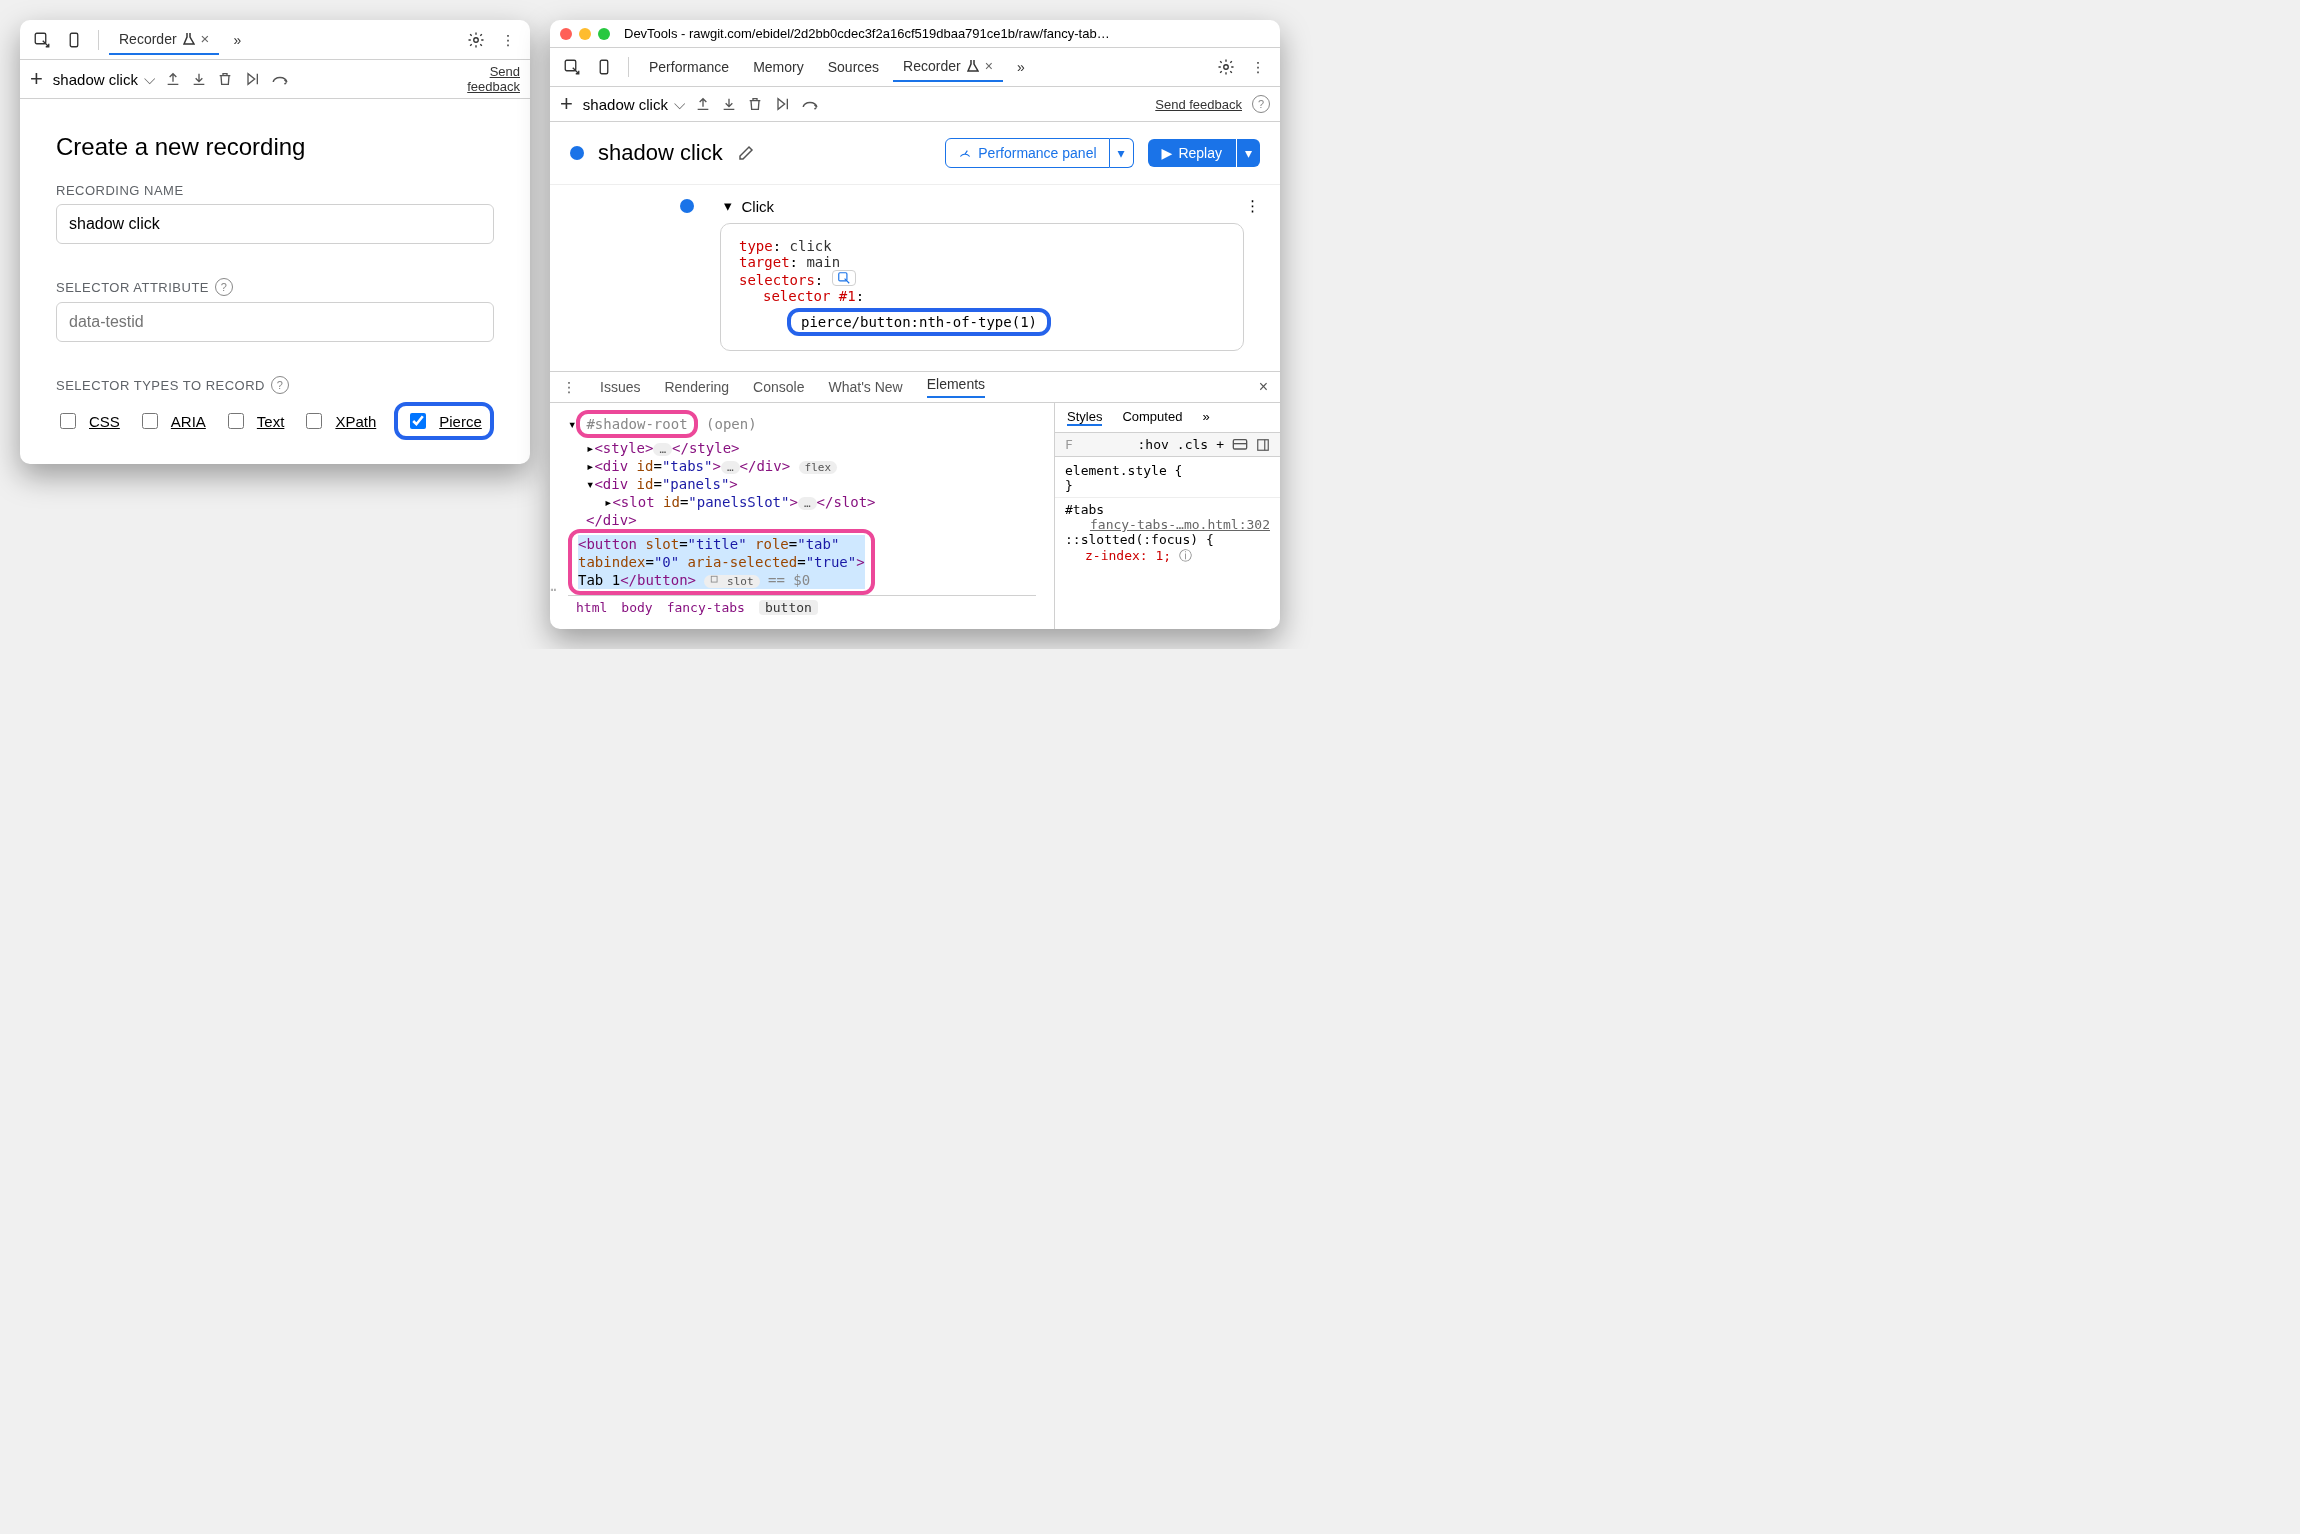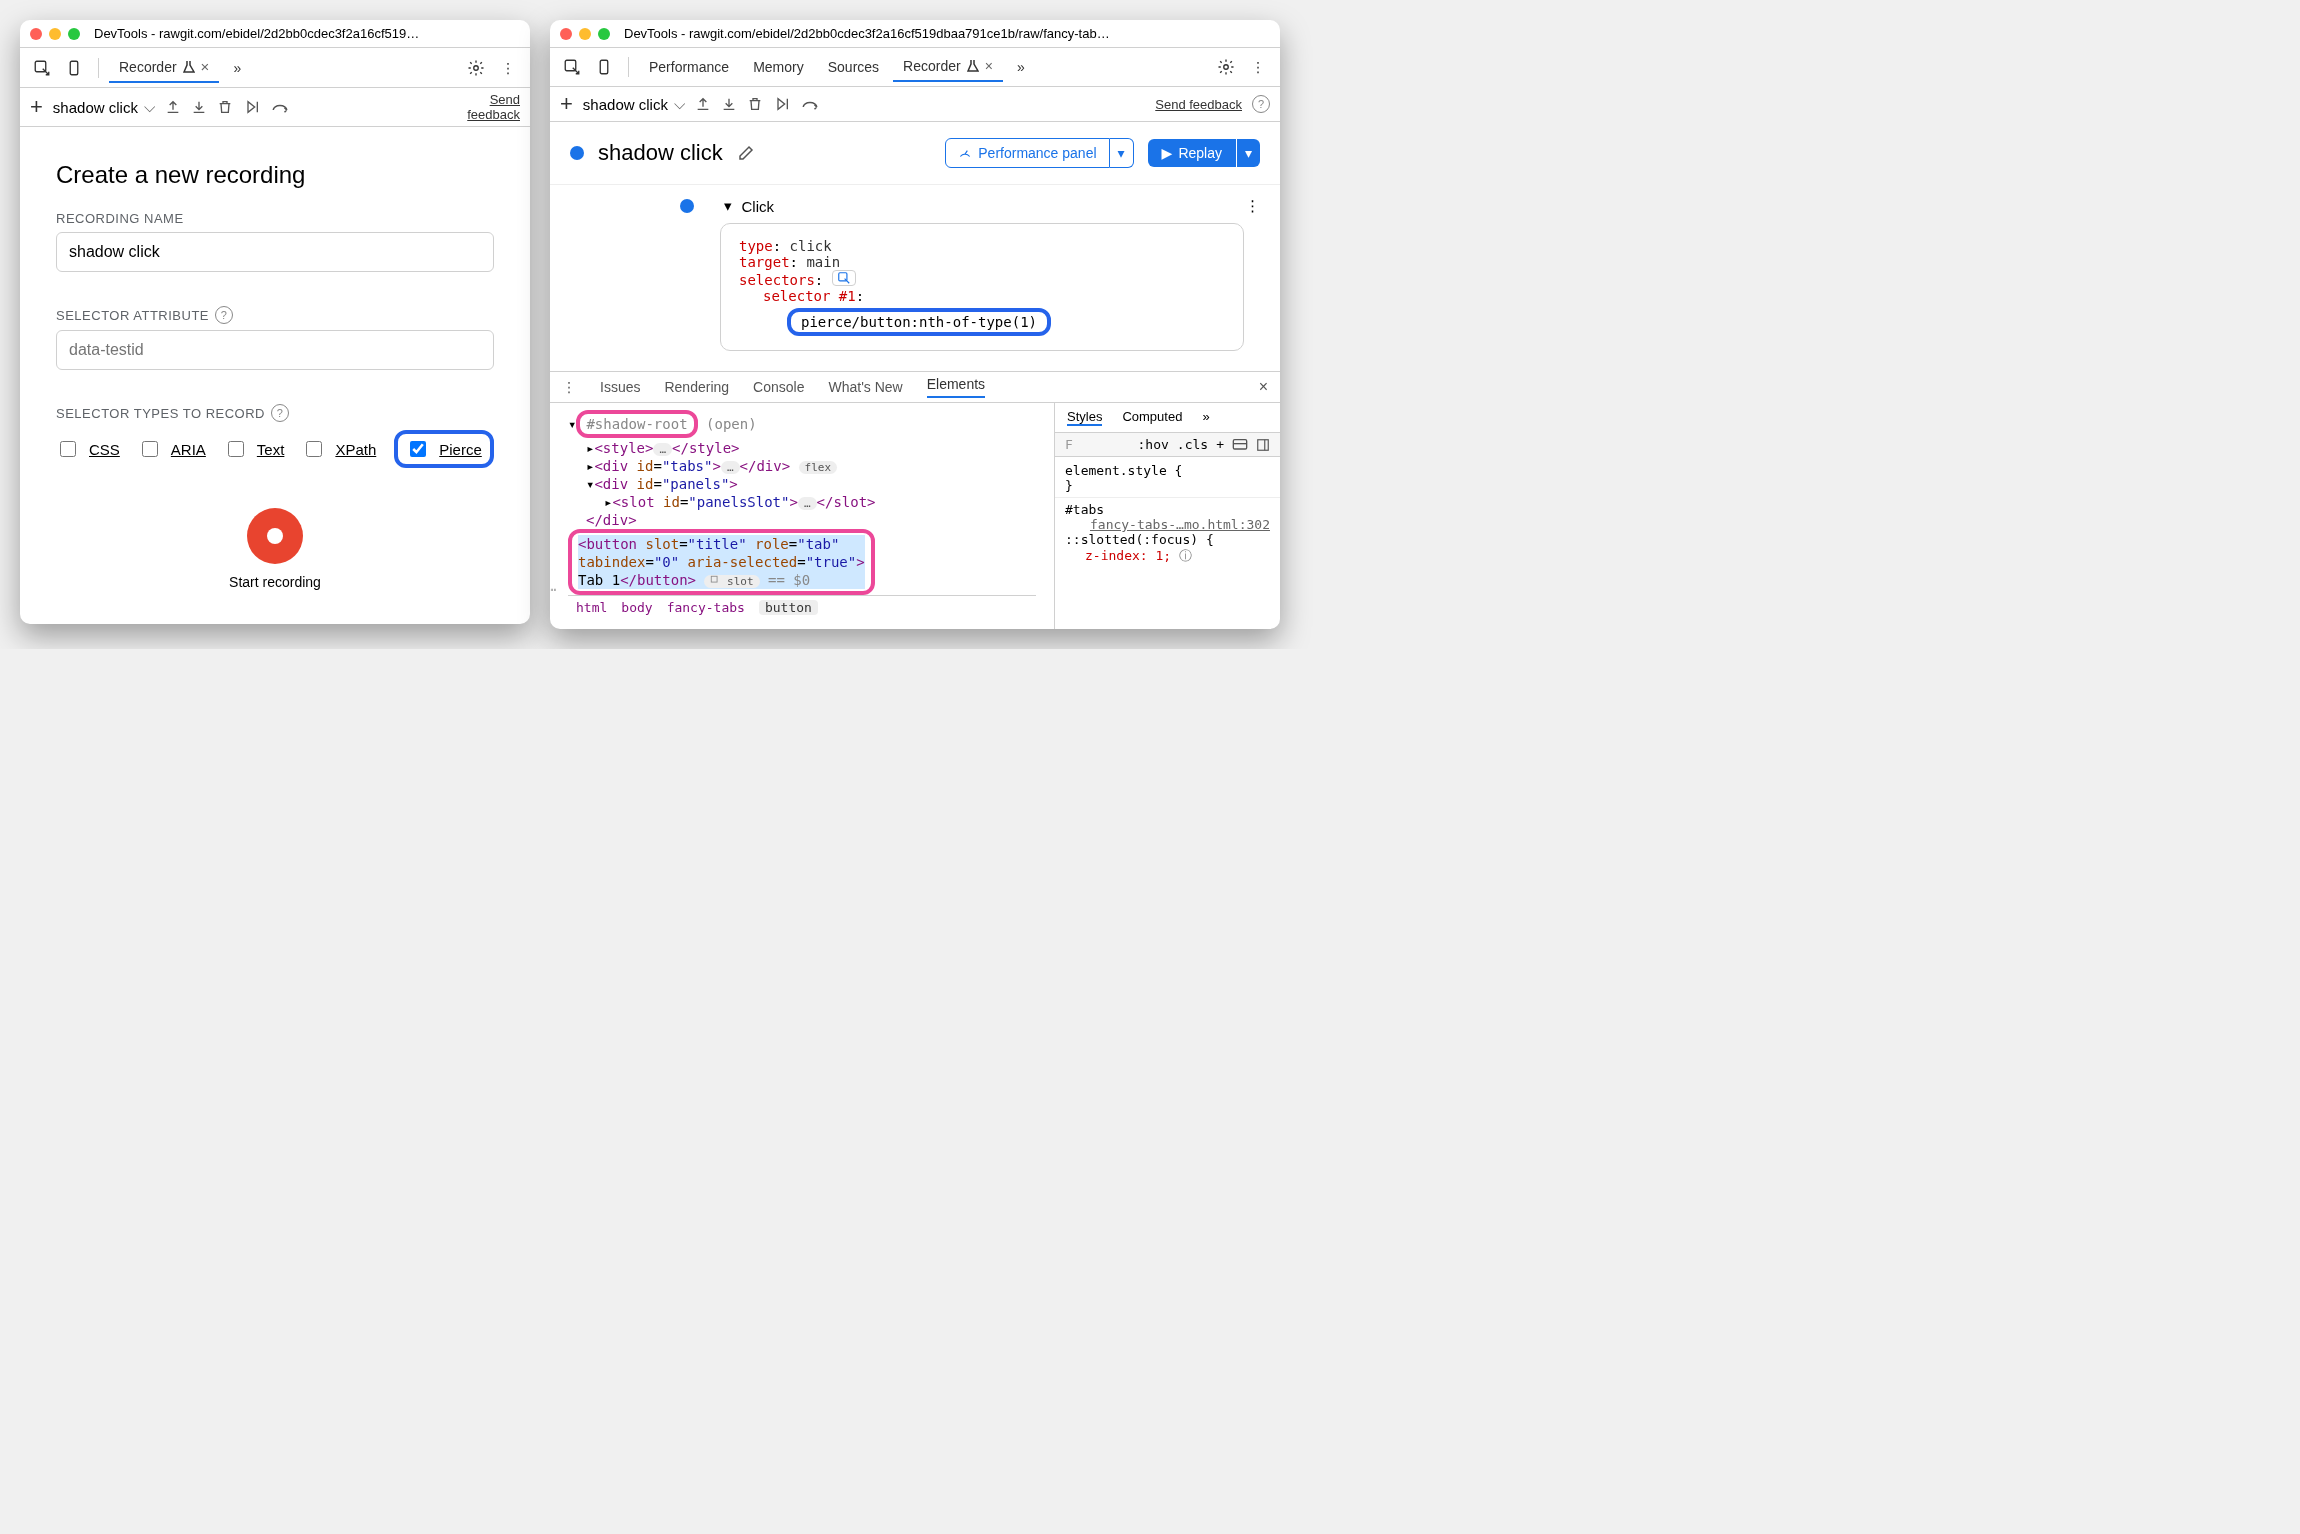--- a/index.html
+++ b/index.html
@@ -81,28 +81,20 @@
   .filter{display:flex;gap:8px;padding:4px 10px;border-bottom:1px solid var(--border);background:#f6f6f6;align-items:center;font-family:ui-monospace,Menlo,monospace;}
   .rules{padding:6px 10px;font-family:ui-monospace,Menlo,monospace;}
   .srclink{float:right;text-decoration:underline;color:#666;}
 
   .help-circle{width:18px;height:18px;border:1.5px solid #888;border-radius:50%;display:inline-flex;align-items:center;justify-content:center;font-size:11px;color:#888;}
 </style>
 </head>
 <body>
 
 <div class="window w1">
-  <div class="titlebar">
-    <div class="dots">
-      <div class="dot dred"></div>
-      <div class="dot dyel"></div>
-      <div class="dot dgrn"></div>
-    </div>
-    <span>DevTools - rawgit.com/ebidel/2d2bb0cdec3f2a16cf519…</span>
-  </div>
   <div class="toolbar">
     <div class="tbtn">
         <svg width="18" height="18" viewBox="0 0 24 24" fill="none" stroke="#333" stroke-width="1.8">
           <rect x="3" y="3" width="14" height="14" rx="2"></rect>
           <path d="M13 13 L21 21 M17 21 H21 V17"></path>
         </svg>
       </div>
     <div class="tbtn">
         <svg width="18" height="18" viewBox="0 0 24 24" fill="none" stroke="#333" stroke-width="1.8">
           <rect x="7" y="3" width="10" height="18" rx="2"></rect>
@@ -190,24 +182,20 @@
         </label>
       <label class="chk">
           <input type="checkbox" style="">
           <span>XPath</span>
         </label>
       <label class="chk hl">
           <input type="checkbox" checked="" style="">
           <span>Pierce</span>
         </label>
     </div>
-    <div class="recbtn">
-      <div class="reccircle"></div>
-      <div>Start recording</div>
-    </div>
   </div>
 </div>
 
 <div class="window w2">
   <div class="titlebar">
     <div class="dots">
         <div class="dot dred"></div>
         <div class="dot dyel"></div>
         <div class="dot dgrn"></div>
       </div>

